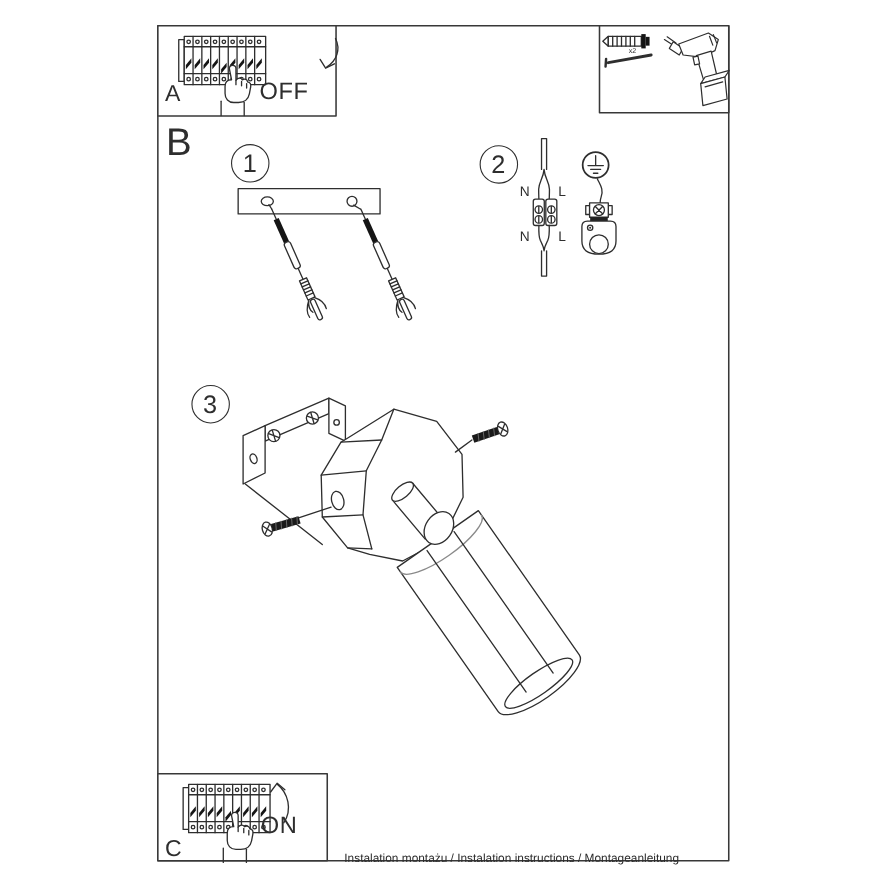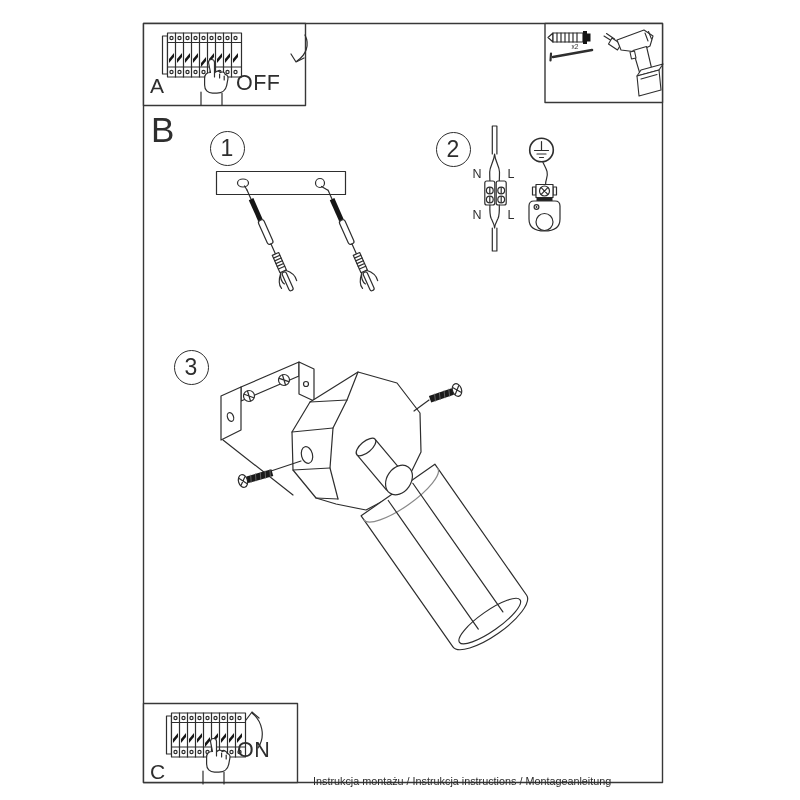--- a/index.html
+++ b/index.html
@@ -243,17 +243,17 @@
 
   <div class="wire-label" style="left:470px;top:167px;">N</div>
   <div class="wire-label" style="left:504px;top:167px;">L</div>
   <div class="wire-label" style="left:470px;top:208px;">N</div>
   <div class="wire-label" style="left:504px;top:208px;">L</div>
 
   <div class="txt corner-label" style="left:150px;top:760px;">C</div>
   <div class="txt state-label" style="left:237px;top:738px;">ON</div>
 
   <div class="footer">
-    <div>Instrukcja montażu / Instrukcja instructions / Montageanleitung</div>
+    <div>Instalation montażu / Instalation instructions / Montageanleitung</div>
     
   </div>
 
 </div>
 
 </body></html>

